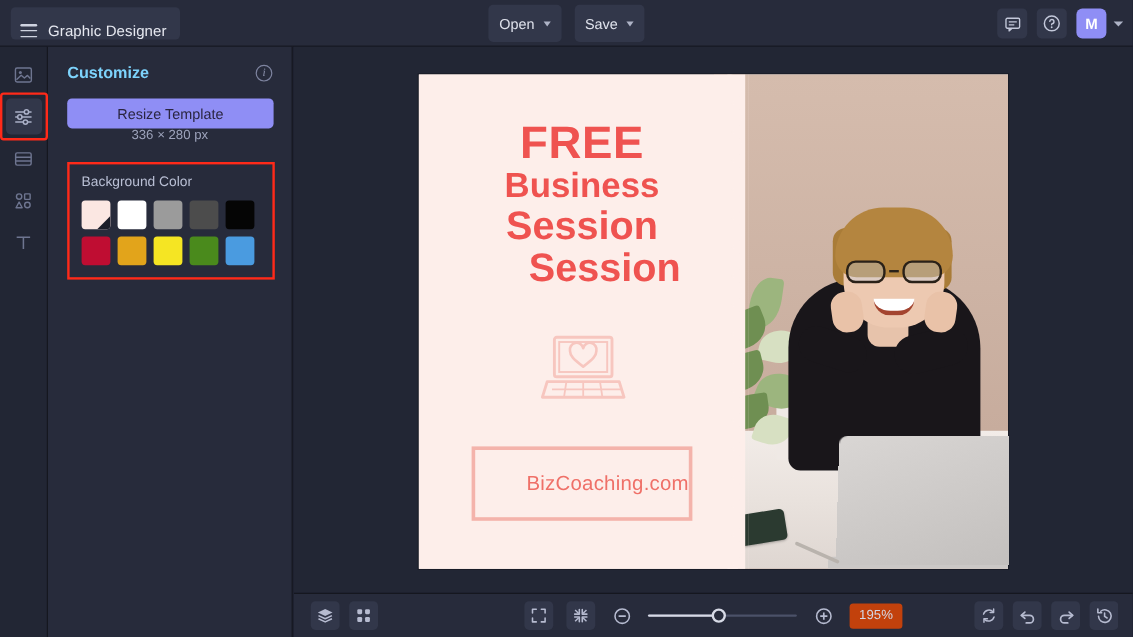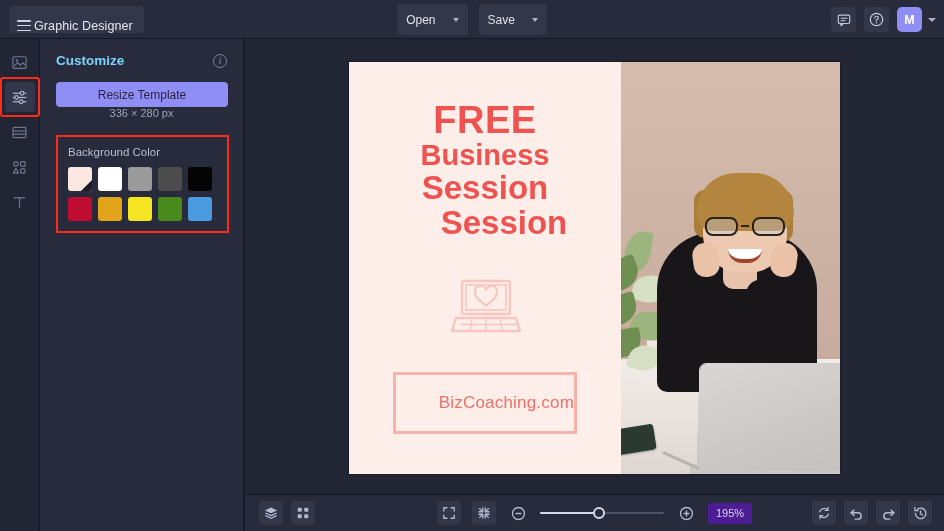--- a/index.html
+++ b/index.html
@@ -25,39 +25,39 @@
     border-bottom: 1px solid #15171f;
     display: flex; align-items: center;
   }
   .hdr-left {
     position: absolute; left: 9px; top: 6px;
     height: 27px;
     display: flex; align-items: center;
     background: #32374a;
     border-radius: 4px;
     padding: 12px 11px 0 8px;
-    gap: 3px;
+    gap: 9px;
     cursor: pointer;
   }
   .hamburger { width: 14px; height: 11px; display: flex; flex-direction: column; justify-content: space-between; }
   .hamburger i { display: block; height: 1.5px; background: #cfd3e0; border-radius: 1px; }
   .app-title { font-size: 12.5px; color: #e6e8f0; letter-spacing: .1px; }
 
   .hdr-center {
     position: absolute; left: 0; top: 0; width: 944px; height: 39px;
     display: flex; align-items: center; justify-content: center;
     gap: 11px;
     pointer-events: none;
   }
   .menu-btn {
     pointer-events: auto;
     height: 31px;
     background: #32374a;
     border-radius: 4px;
-    display: flex; align-items: center; gap: 17px;
+    display: flex; align-items: center; gap: 7px;
     padding: 0 9px;
     font-size: 12px;
     color: #dfe2ec;
     cursor: pointer;
   }
   .caret {
     width: 0; height: 0;
     border-left: 3.5px solid transparent;
     border-right: 3.5px solid transparent;
     border-top: 4px solid #aeb3c6;
@@ -429,21 +429,21 @@
   .slider .knob {
     position: absolute; left: 43%;
     width: 12px; height: 12px;
     border-radius: 50%;
     background: #272b3b;
     border: 2.2px solid #d7dae6;
   }
   .zoom-val {
     height: 21px;
     min-width: 44px;
-    background: #4c1d95;
+    background: #c2410c;
     border-radius: 3px;
     display: flex; align-items: center; justify-content: center;
     font-size: 11px;
     color: #d3d7e5;
     padding: 0 6px;
     cursor: pointer;
     text-align: center;
   }
   svg { display: block; }
 </style>

